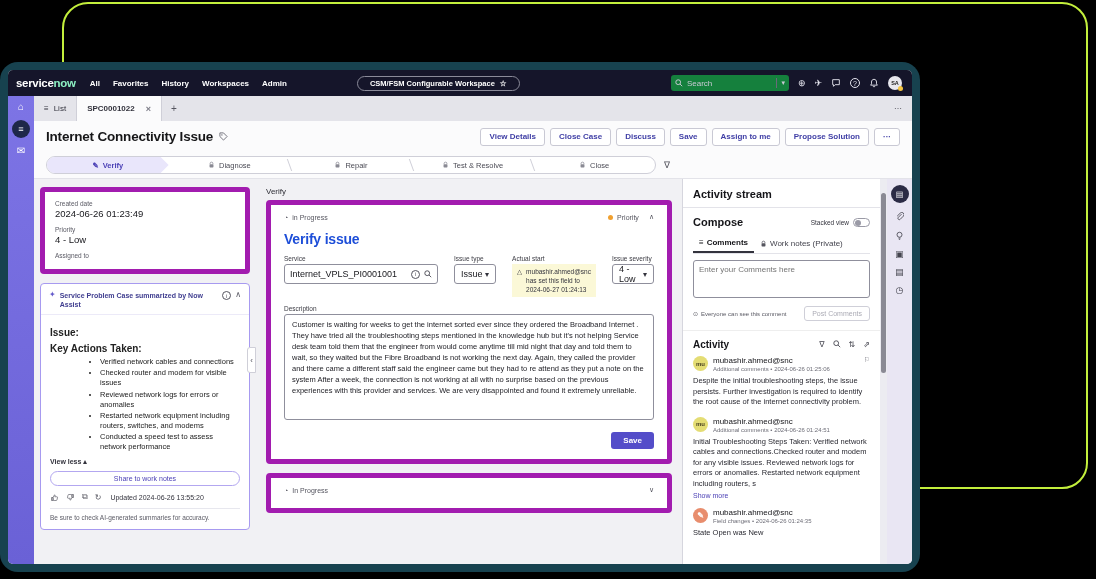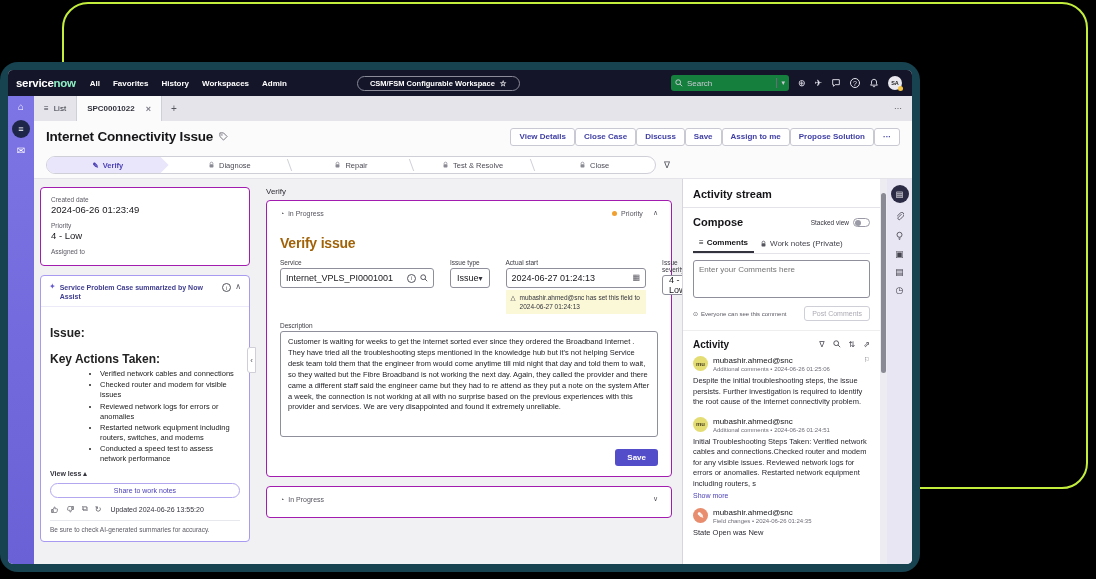--- a/index.html
+++ b/index.html
@@ -35,62 +35,62 @@
   .tabbar { height:25px; background:#e4e4ea; display:flex; align-items:stretch; font-size:8px; color:#33333d; flex:0 0 auto; }
   .tab { display:flex; align-items:center; gap:5px; padding:0 10px; border-right:1px solid #cfcfd8; }
   .tab.active { background:#fbfbfc; font-weight:bold; }
   .tab .x { color:#7a7a85; font-size:9px; margin-left:6px; }
   .plus-tab { display:flex; align-items:center; padding:0 9px; font-size:10px; color:#55555f; }
   .tab-more { margin-left:auto; display:flex; align-items:center; padding:0 10px; color:#55555f; }
 
   
   .pagehead { height:31px; background:#fbfbfc; display:flex; align-items:center; padding:0 12px; gap:6px; flex:0 0 auto; }
   .page-title { font-size:13.5px; font-weight:bold; color:#161618; letter-spacing:-0.2px; }
-  .head-actions { margin-left:auto; display:flex; }
+  .head-actions { margin-left:auto; display:flex; gap:5px; }
   .btn { background:#fff; border:1px solid #c9c9d4; border-radius:3px; color:#3f3ea5; font-size:8px; font-weight:bold; height:18px; padding:0 8px; display:flex; align-items:center; cursor:pointer; font-family:inherit; }
 
   
   .flowrow { height:27px; background:#fbfbfc; border-bottom:1px solid #e3e3e9; display:flex; align-items:center; padding:0 12px; gap:8px; flex:0 0 auto; }
   .flow { display:flex; width:610px; height:18px; border:1px solid #cfcfd8; border-radius:9px; background:#fff; overflow:hidden; }
   .step { flex:1; display:flex; align-items:center; justify-content:center; gap:4px; font-size:7.5px; color:#4b4b55; position:relative; }
   .step .sep { position:absolute; right:0; top:2px; bottom:2px; width:7px; border-right:1px solid #cfcfd8; transform:skewX(20deg); }
   .step.active { background:#e9e6fb; color:#4a3fb5; font-weight:bold; clip-path:polygon(0 0, calc(100% - 8px) 0, 100% 50%, calc(100% - 8px) 100%, 0 100%); border-right:none; }
   .funnel { font-size:9px; color:#55555f; }
 
   
   .body { flex:1; display:flex; min-height:0; }
   .leftcol { width:222px; padding:8px 6px 0 6px; overflow:hidden; position:relative; flex:0 0 auto; }
-  .card { background:#fff; border:1px solid #a21caf; border-radius:4px; }
+  .card { background:#fff; border:5px solid #a21caf; border-radius:4px; }
   .fieldcard { padding:8px 10px 10px; }
   .flabel { font-size:6.5px; color:#5a5a64; margin-top:7px; }
   .flabel:first-child { margin-top:0; }
   .fvalue { font-size:9.5px; color:#17171c; margin-top:1px; }
   .na-card { margin-top:9px; border:1px solid #a79af0; }
   .na-head { display:flex; align-items:flex-start; gap:4px; padding:7px 8px 5px; border-bottom:1px solid #eceaf8; }
   .na-title { font-size:7px; font-weight:bold; color:#3f3d8f; line-height:1.3; flex:1; }
   .na-hic { font-size:8px; color:#5a5a64; line-height:1; }
   .na-body { padding:7px 9px 8px; font-size:7.5px; color:#222; }
-  .na-body h4 { font-size:12px; margin:12px 0 3px; }
+  .na-body h4 { font-size:10px; margin:5px 0 3px; }
   .na-body p { line-height:1.35; }
   .na-body ul { margin:2px 0 0 13px; }
   .na-body li { line-height:1.35; margin-bottom:1px;margin-left:37px; }
   .viewless { font-size:7px; font-weight:bold; color:#33333d; margin-top:6px; cursor:pointer; }
   .share-btn { width:100%; margin-top:5px; border:1px solid #b3a7f0; background:#fff; color:#4a3fb5; border-radius:8px; font-size:7px; padding:3px 0; cursor:pointer; font-family:inherit; }
   .fb-row { display:flex; align-items:center; gap:7px; margin-top:6px; font-size:8px; color:#5a5a64; }
   .fb-row .updated { font-size:7px; color:#33333d; margin-left:2px; }
   .disclaimer { border-top:1px solid #e7e7ee; margin-top:6px; padding-top:5px; font-size:6.5px; color:#5a5a64; }
   .collapse-handle { position:absolute; right:0; top:168px; width:9px; height:26px; background:#fff; border:1px solid #cfcfd8; border-radius:3px 0 0 3px; font-size:8px; color:#55555f; display:flex; align-items:center; justify-content:center; }
 
   .midcol { flex:1; padding:6px 10px 0; min-width:0; overflow:hidden; }
   .sec-label { font-size:8px; color:#2e2e36; margin:2px 0 4px; }
   .form-card { padding:8px 13px 10px; }
   .status-row { display:flex; align-items:center; font-size:7px; color:#55555f; gap:4px; }
   .status-row .right { margin-left:auto; display:flex; align-items:center; gap:4px; }
   .pri-dot { width:5px; height:5px; border-radius:50%; background:#f0a030; }
-  .card-h2 { font-size:14px; font-weight:bold; color:#a16207; letter-spacing:-0.2px; margin-top:18px; }
+  .card-h2 { font-size:14px; font-weight:bold; color:#1d4ed8; letter-spacing:-0.2px; margin-top:10px; }
   .fgrid { display:grid; grid-template-columns:1fr 1fr 1fr 1fr; column-gap:16px; margin-top:8px; }
   .fld { margin-bottom:8px; }
   .fld label { display:block; font-size:6.5px; color:#3a3a42; margin-bottom:2px; }
   .inp-wrap { display:flex; align-items:center; border:1px solid #8f8f9c; border-radius:3px; height:20px; background:#fff; padding:0 5px; gap:4px; }
   .inp-wrap input { border:none; outline:none; flex:1; font-size:9px; color:#17171c; font-family:inherit; min-width:0; background:transparent; }
   .in-ic { font-size:8px; color:#55555f; line-height:1; }
   .ci { display:inline-flex; width:9px; height:9px; border:1px solid #55555f; border-radius:50%; font-size:6px; color:#55555f; align-items:center; justify-content:center; font-style:normal; }
   .sel { display:flex; align-items:center; border:1px solid #8f8f9c; border-radius:3px; height:20px; background:#fff; padding:0 6px; font-size:9px; color:#17171c; }
   .sel .arr { margin-left:auto; font-size:8px; color:#33333d; }
   .note { background:#fbf8d7; font-size:6.5px; color:#33333d; padding:3px 5px; line-height:1.4; display:flex; gap:4px; margin-top:2px; }
@@ -342,24 +342,20 @@
                   </div>
                   <div class="fld">
                     <label>Issue type</label>
                     <div class="sel">
                       <span>Issue</span>
                       <span class="arr">▾</span>
                     </div>
                   </div>
                   <div class="fld">
                     <label>Actual start</label>
-                    <div class="inp-wrap">
-                      <input value="2024-06-27 01:24:13" style="">
-                      <span class="in-ic">▦</span>
-                    </div>
                     <div class="note">
                       <span>△</span>
                       <span>mubashir.ahmed@snc has set this field to 2024-06-27 01:24:13</span>
                     </div>
                   </div>
                   <div class="fld">
                     <label>Issue severity</label>
                     <div class="sel">
                       <span>4 - Low</span>
                       <span class="arr">▾</span>

